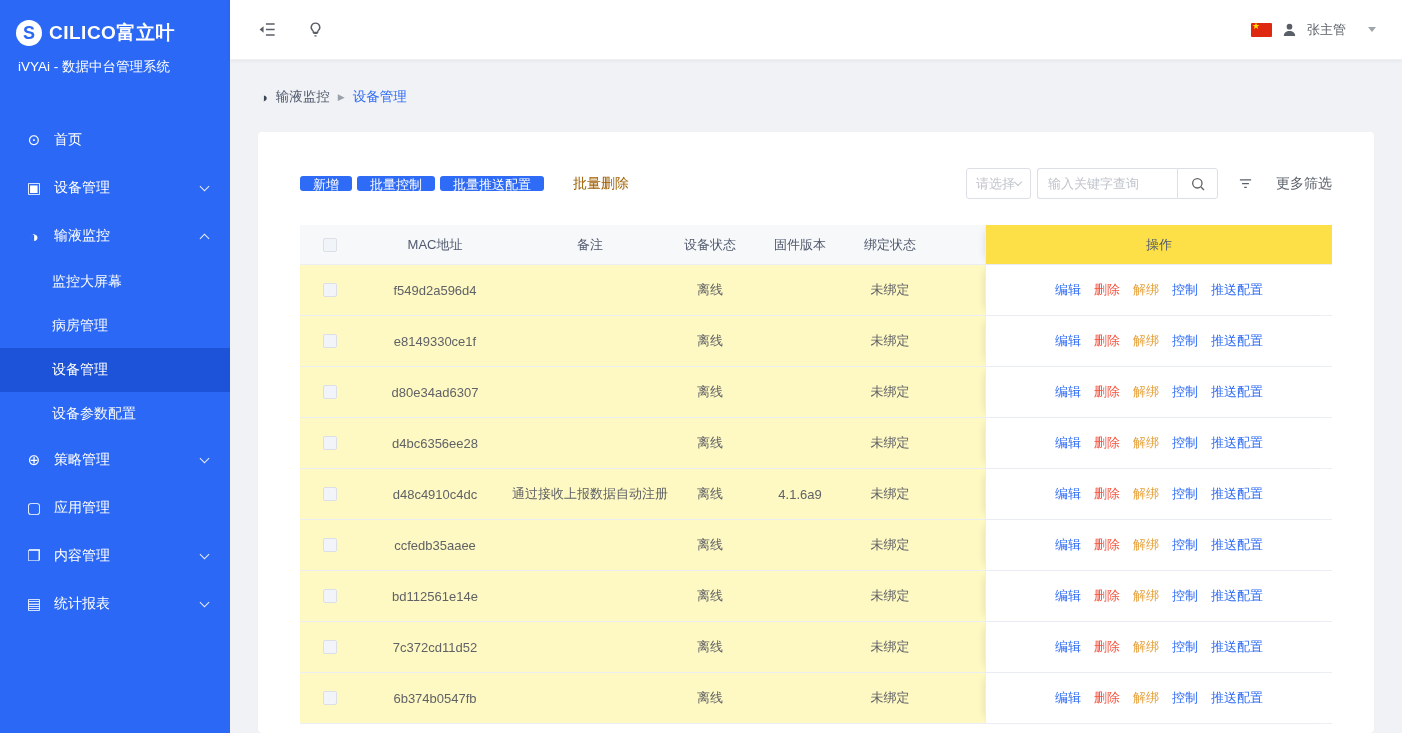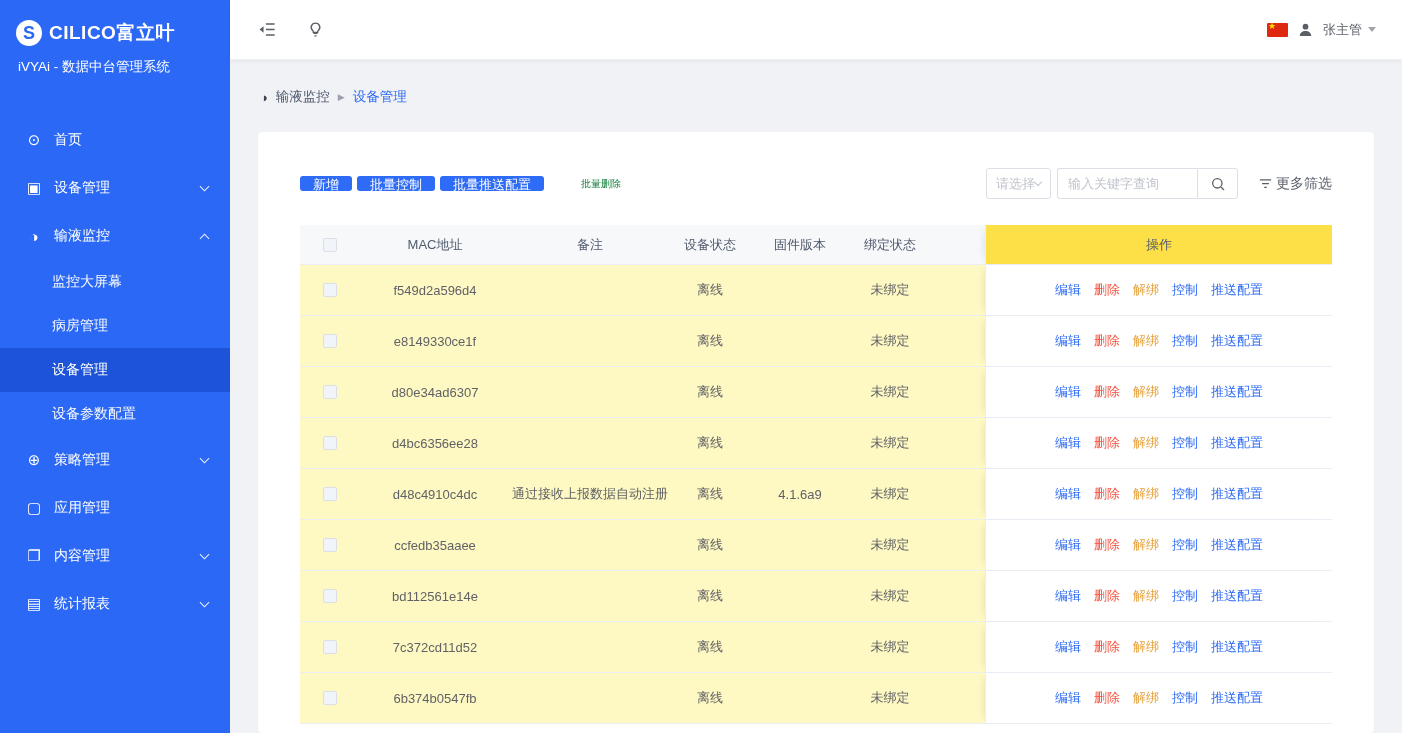--- a/index.html
+++ b/index.html
@@ -24,42 +24,42 @@
   .sub-item.active { background:var(--sidebar-active-bg,#1D53D8); color:#fff; }
 
   
   .main { flex:1; display:flex; flex-direction:column; min-width:0; }
   .topbar { height:60px; background:#fff; display:flex; align-items:center; padding:0 26px; border-bottom:1px solid #eef0f3; box-shadow:0 1px 4px rgba(0,21,41,.06); flex-shrink:0; }
   .tb-icon { display:flex; align-items:center; justify-content:center; width:22px; height:22px; cursor:pointer; color:#5a5e66; }
   .tb-icon + .tb-icon { margin-left:26px; }
   .tb-right { margin-left:auto; display:flex; align-items:center; gap:9px; }
   .flag { width:21px; height:14px; background:#de2910; border-radius:1px; position:relative; cursor:pointer; }
   .flag::before { content:"★"; color:#ffde00; font-size:9px; position:absolute; left:1px; top:-2px; }
-  .username { font-size:13px; color:#5a5e66; cursor:pointer; display:flex; align-items:center; gap:6px; }
+  .username { font-size:13px; color:#5a5e66; cursor:pointer; display:flex; align-items:center; gap:22px; }
   .caret { width:0; height:0; border-left:4px solid transparent; border-right:4px solid transparent; border-top:5px solid #a0a4ab; }
 
   .content { flex:1; display:flex; flex-direction:column; padding:0 28px; min-height:0; }
   .breadcrumb { margin:28px 2px 26px; height:18px; display:flex; align-items:center; gap:8px; font-size:13.5px; color:#515a6e; }
   .bc-icon { font-size:13px; color:#3b4453; }
   .bc-sep { font-size:9px; color:#9aa1ac; }
   .bc-current { color:var(--primary,#2E6BF6); }
 
   .card { flex:1; background:#fff; border-radius:4px; padding:36px 42px 0; overflow:hidden; min-height:0; box-shadow:0 1px 2px rgba(0,0,0,.03); }
 
   
   .toolbar { display:flex; align-items:center; margin-bottom:26px; }
   .btn { height:15px; padding:0 13px; border:none; border-radius:3px; background:var(--primary,#2E6BF6); color:#fff; font-size:13px; cursor:pointer; margin-right:5px; font-family:inherit; }
-  .text-btn { margin-left:32px; color:#15803d; font-size:10px; cursor:pointer; }
+  .text-btn { margin-left:24px; color:#a16207; font-size:14px; cursor:pointer; }
   .tb-search { margin-left:auto; display:flex; align-items:center; }
   .select-box { width:65px; height:31px; border:1px solid #dcdfe6; border-radius:3px; background:#fff; display:flex; align-items:center; padding:0 9px; color:#c0c4cc; font-size:13px; cursor:pointer; margin-right:6px; }
   .chev-gray { width:6px; height:6px; border-right:1.5px solid #c0c4cc; border-bottom:1.5px solid #c0c4cc; transform:rotate(45deg); margin-left:auto; margin-top:-3px; }
   .search-input { width:140px; height:31px; border:1px solid #dcdfe6; border-right:none; border-radius:3px 0 0 3px; padding:0 10px; font-size:13px; color:#606266; outline:none; font-family:inherit; }
   .search-input::placeholder { color:#c0c4cc; }
   .search-btn { width:41px; height:31px; border:1px solid #dcdfe6; border-radius:0 3px 3px 0; background:#fff; display:flex; align-items:center; justify-content:center; cursor:pointer; color:#606266; }
-  .more-filter { margin-left:20px; display:flex; align-items:center; gap:3px; color:#595f69; font-size:14px; cursor:pointer; }
+  .more-filter { margin-left:20px; display:flex; align-items:center; gap:23px; color:#595f69; font-size:14px; cursor:pointer; }
 
   
   .table { display:flex; flex-direction:column; font-size:13px; color:#606266; }
   .tr { display:flex; align-items:stretch; height:51px; border-bottom:1px solid #ebeef5; background:#fef9c3; }
   .tr.thead { height:40px; background:#f7f8fa; color:#515a6e; }
   .td { display:flex; align-items:center; justify-content:center; text-align:center; }
   .col-check { width:60px; }
   .col-mac { width:150px; }
   .col-remark { width:160px; }
   .col-status { width:80px; }

